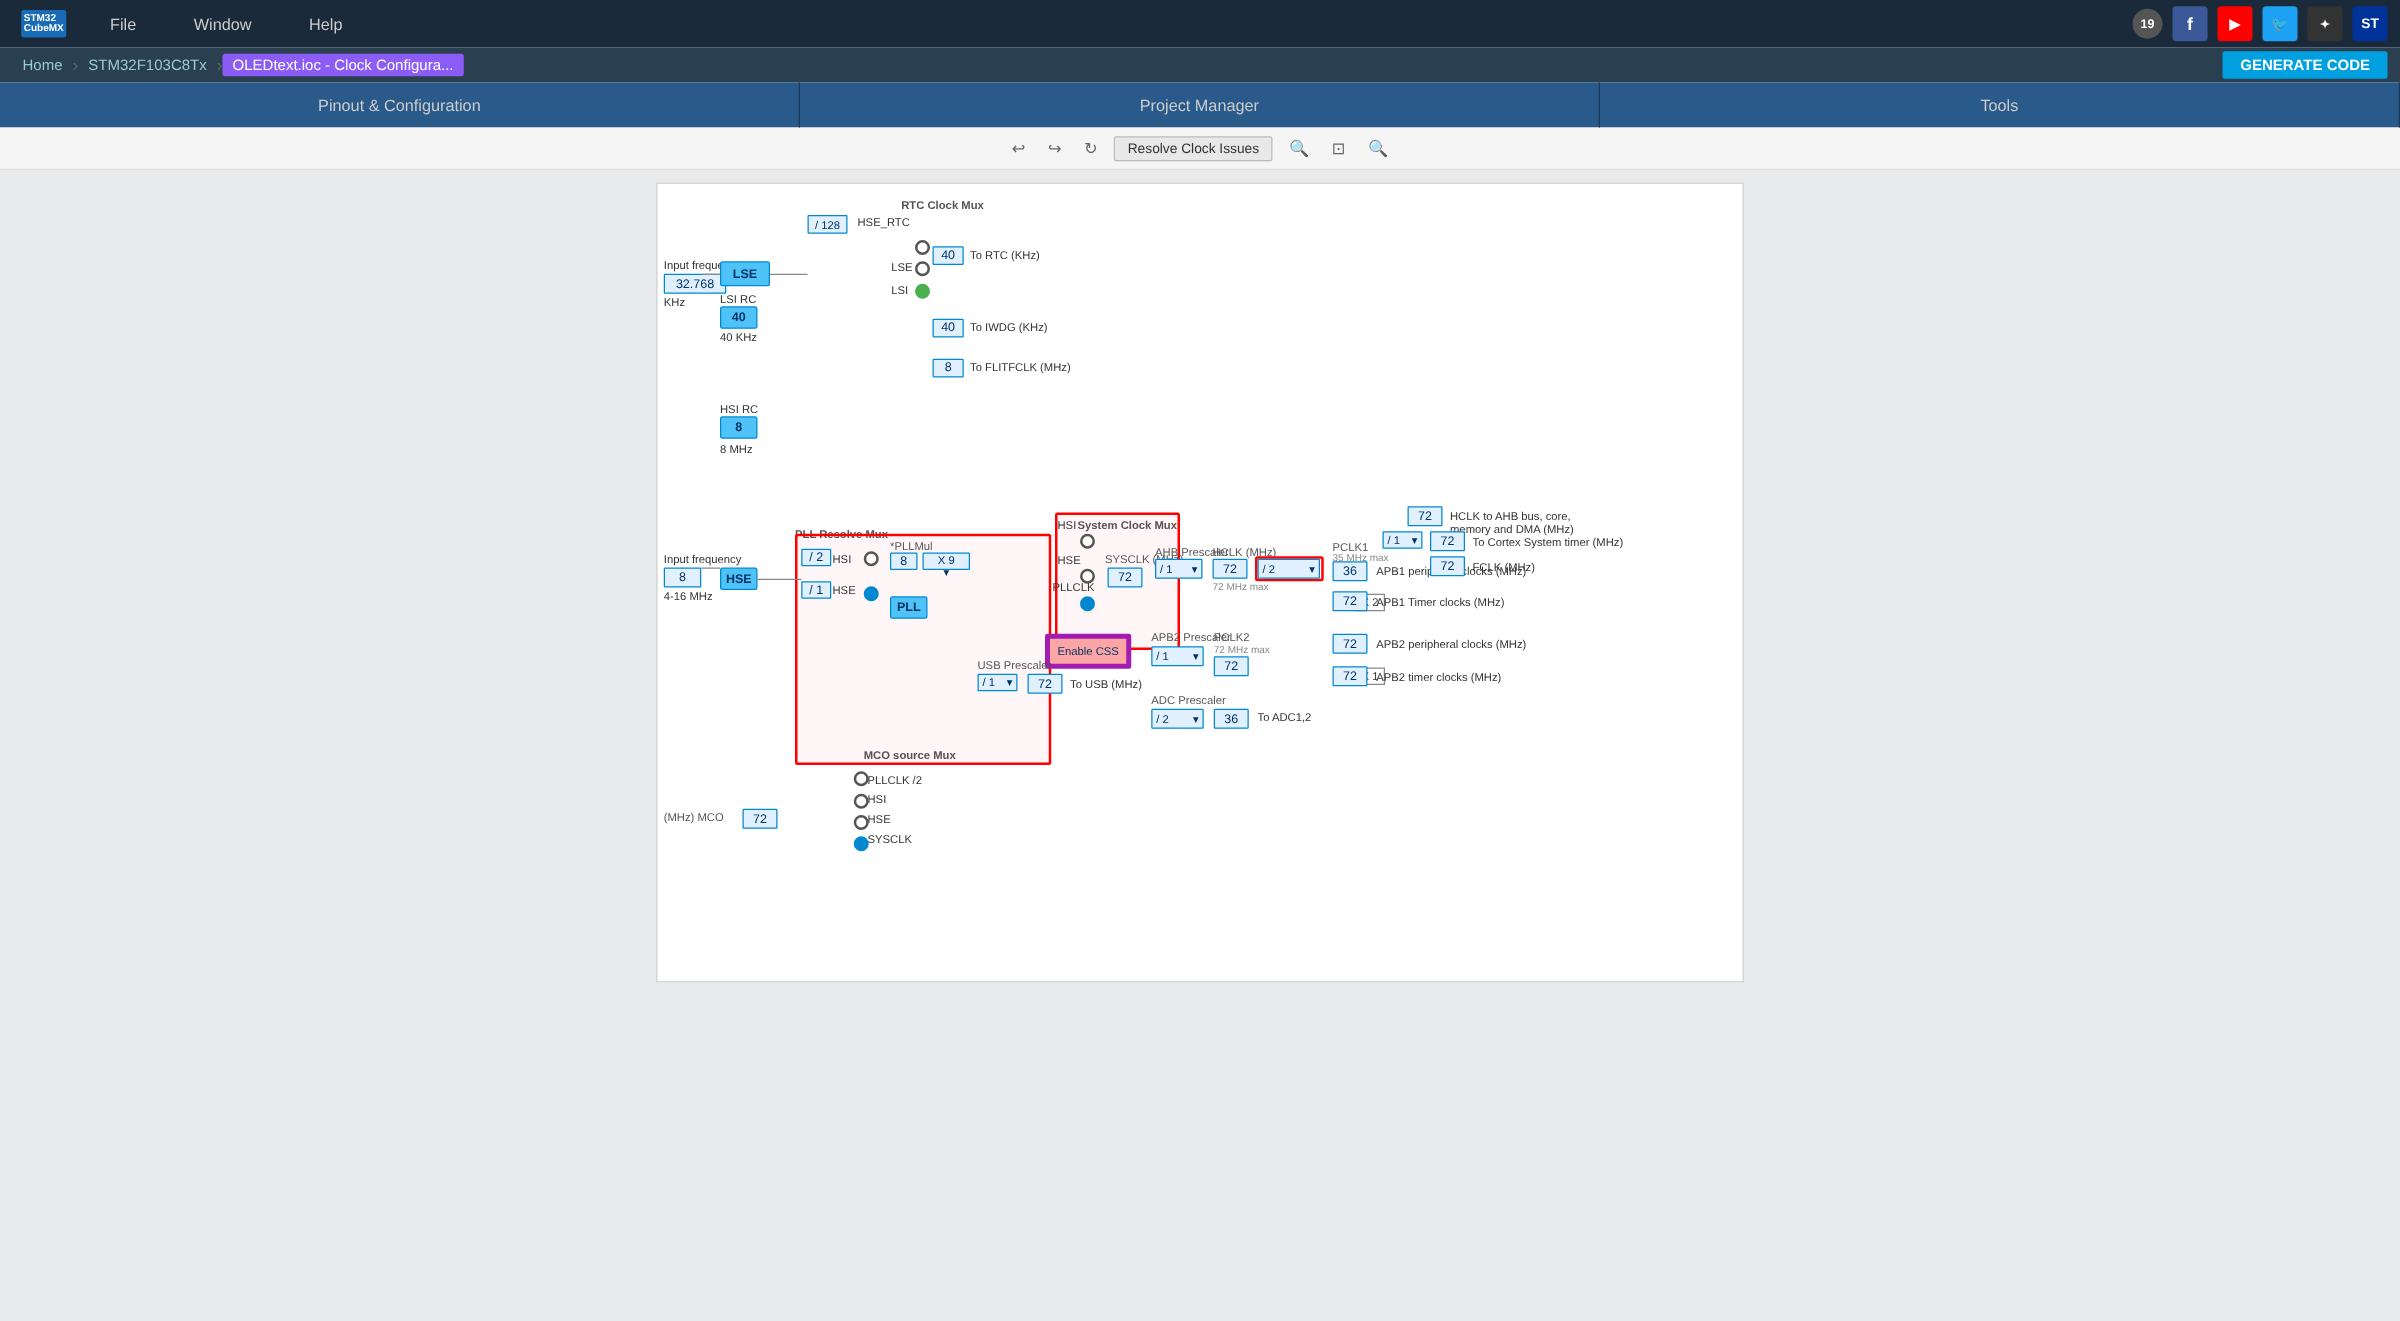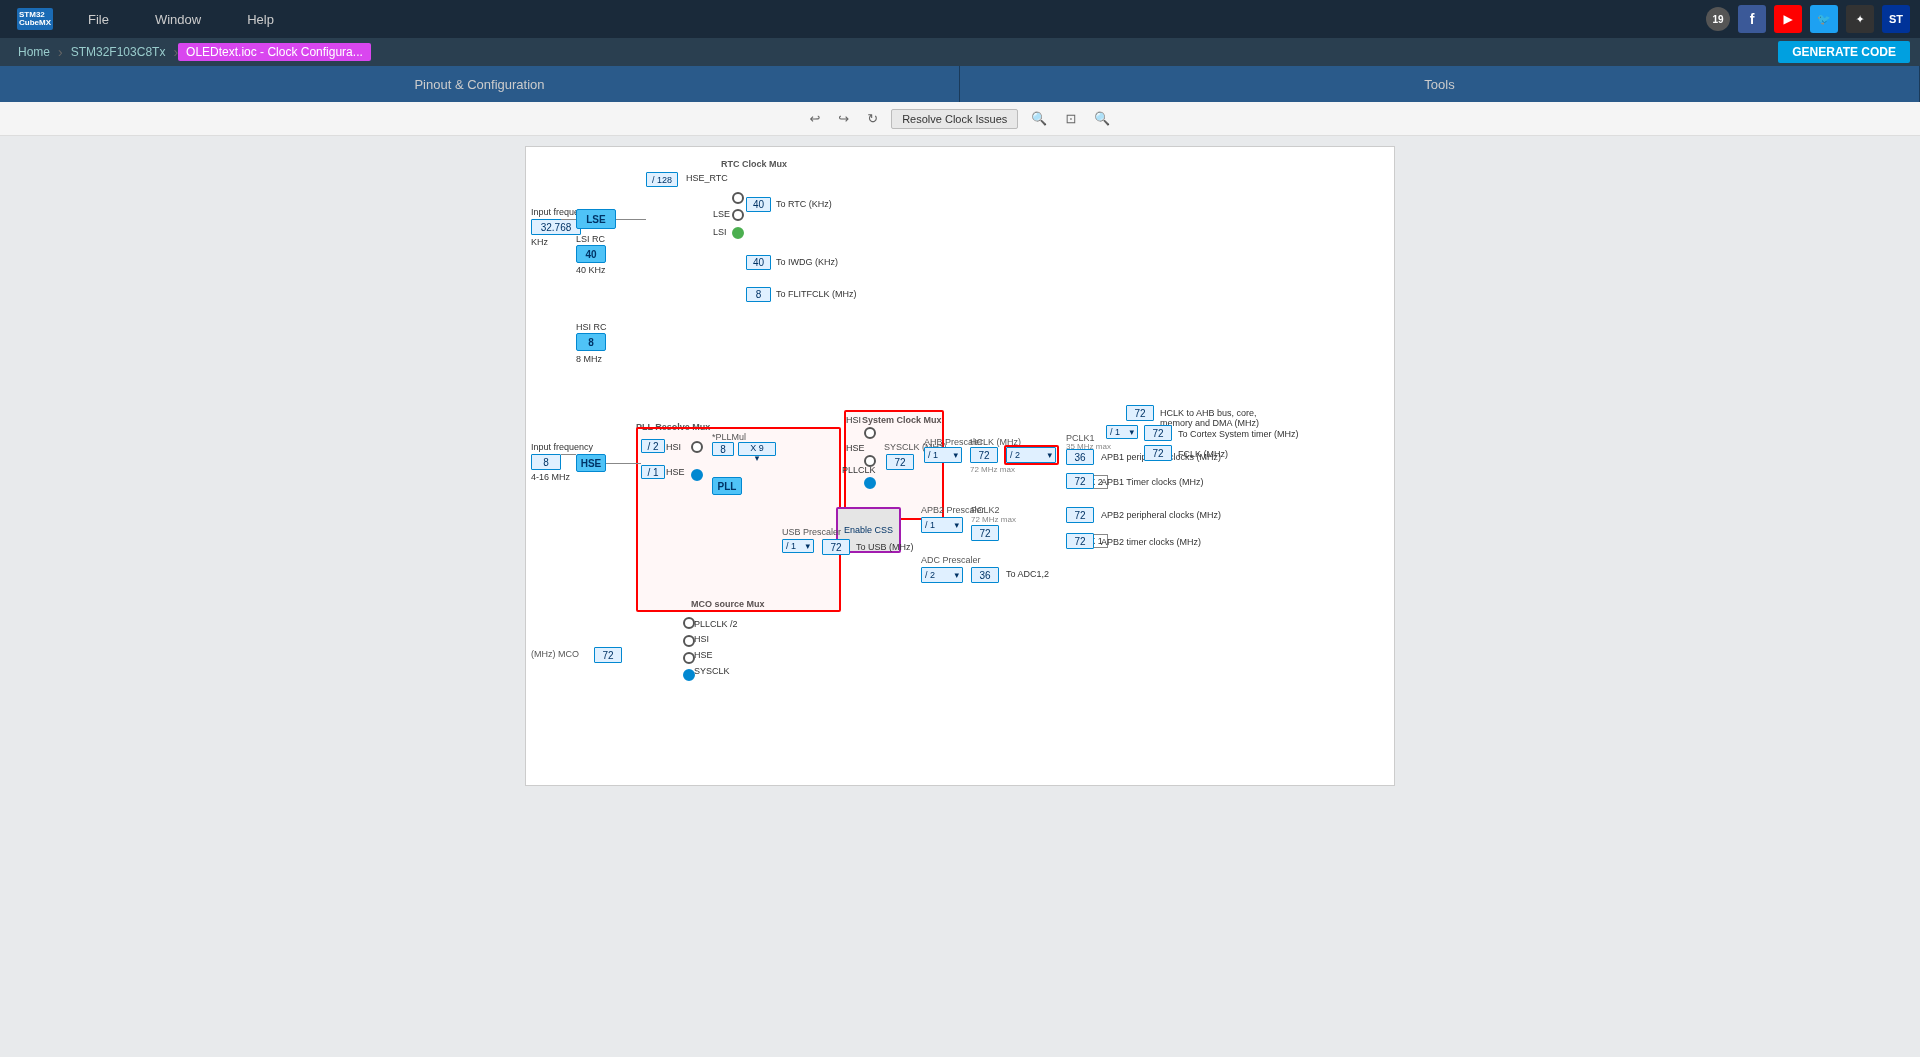--- a/index.html
+++ b/index.html
@@ -15,21 +15,21 @@
     .icon-circle { background: #555; color: white; border-radius: 50%; width: 24px; height: 24px; display: flex; align-items: center; justify-content: center; font-size: 10px; font-weight: bold; }
     .icon-fb { background: #3b5998; }
     .icon-yt { background: #ff0000; }
     .icon-tw { background: #1da1f2; }
     .icon-net { background: #333; }
     .icon-st { background: #003399; }
 
     
     #breadcrumb { display: flex; align-items: center; background: #2a3f50; height: 28px; padding: 0 10px; }
     .bread-item { color: #9cc; font-size: 12px; padding: 0 8px; cursor: pointer; }
-    .bread-item.active { color: white; background: #d946ef; padding: 2px 8px; border-radius: 2px; }
+    .bread-item.active { color: white; background: #8b5cf6; padding: 2px 8px; border-radius: 2px; }
     .bread-sep { color: #666; font-size: 14px; }
     .gen-code-btn { margin-left: auto; background: #00a0e0; color: white; border: none; padding: 4px 14px; font-size: 12px; cursor: pointer; border-radius: 2px; font-weight: bold; }
 
     
     #tabbar { display: flex; background: #2a5a8a; height: 36px; }
     .tab { flex: 1; display: flex; align-items: center; justify-content: center; color: #ccc; font-size: 13px; cursor: pointer; border-right: 1px solid #1a3a5a; }
     .tab.active { background: #1a8ac4; color: white; font-weight: bold; }
 
     
     #toolbar { display: flex; align-items: center; justify-content: center; gap: 8px; height: 34px; background: #f5f5f5; border-bottom: 1px solid #ddd; }
@@ -93,20 +93,23 @@
   <span class="bread-sep">›</span>
   <span class="bread-item active">OLEDtext.ioc - Clock Configura...</span>
   <button class="gen-code-btn">GENERATE CODE</button>
 </div>
 
 <div id="tabbar">
   <div class="tab">
       <span>Pinout &amp; Configuration</span>
     </div>
   <div class="tab">
+      <span>Project Manager</span>
+    </div>
+  <div class="tab">
       <span>Tools</span>
     </div>
 </div>
 
 <div id="toolbar">
   <span class="tool-icon">↩</span>
   <span class="tool-icon">↪</span>
   <span class="tool-icon">↻</span>
   <button class="resolve-btn">Resolve Clock Issues</button>
   <span class="tool-icon">🔍</span>
@@ -260,21 +263,21 @@
           <span>▾</span>
         </div>
 
       <div class="clk-block" style="left:186px;top:330px;width:30px;height:18px;">PLL</div>
 
       <div class="clk-label" style="left:5px;top:295px;">Input frequency</div>
       <div class="clk-value" style="left:5px;top:307px;width:30px;height:16px;">8</div>
       <div class="clk-label" style="left:5px;top:325px;">4-16 MHz</div>
       <div class="clk-block" style="left:50px;top:307px;width:30px;height:18px;">HSE</div>
 
-      <div style="position:absolute;left:310px;top:360px;background:#e5e5e5;border:2px solid #a21caf;padding:16px 6px;font-size:9px;color:#003366;cursor:pointer;border-radius:2px;">Enable CSS</div>
+      <div style="position:absolute;left:310px;top:360px;background:#fca5a5;border:4px solid #a21caf;padding:5px 6px;font-size:9px;color:#003366;cursor:pointer;border-radius:2px;">Enable CSS</div>
 
       <div style="position:absolute;left:256px;top:380px;font-size:9px;color:#555;">USB Prescaler</div>
       <div class="clk-select" style="left:256px;top:392px;width:32px;height:14px;">
           <span>/ 1</span>
           <span>▾</span>
         </div>
       <div class="clk-value" style="left:296px;top:392px;width:28px;height:16px;">72</div>
       <div style="position:absolute;left:330px;top:395px;font-size:9px;color:#333;">To USB (MHz)</div>
 
       <div style="position:absolute;left:5px;top:502px;font-size:9px;color:#555;">(MHz) MCO</div>

